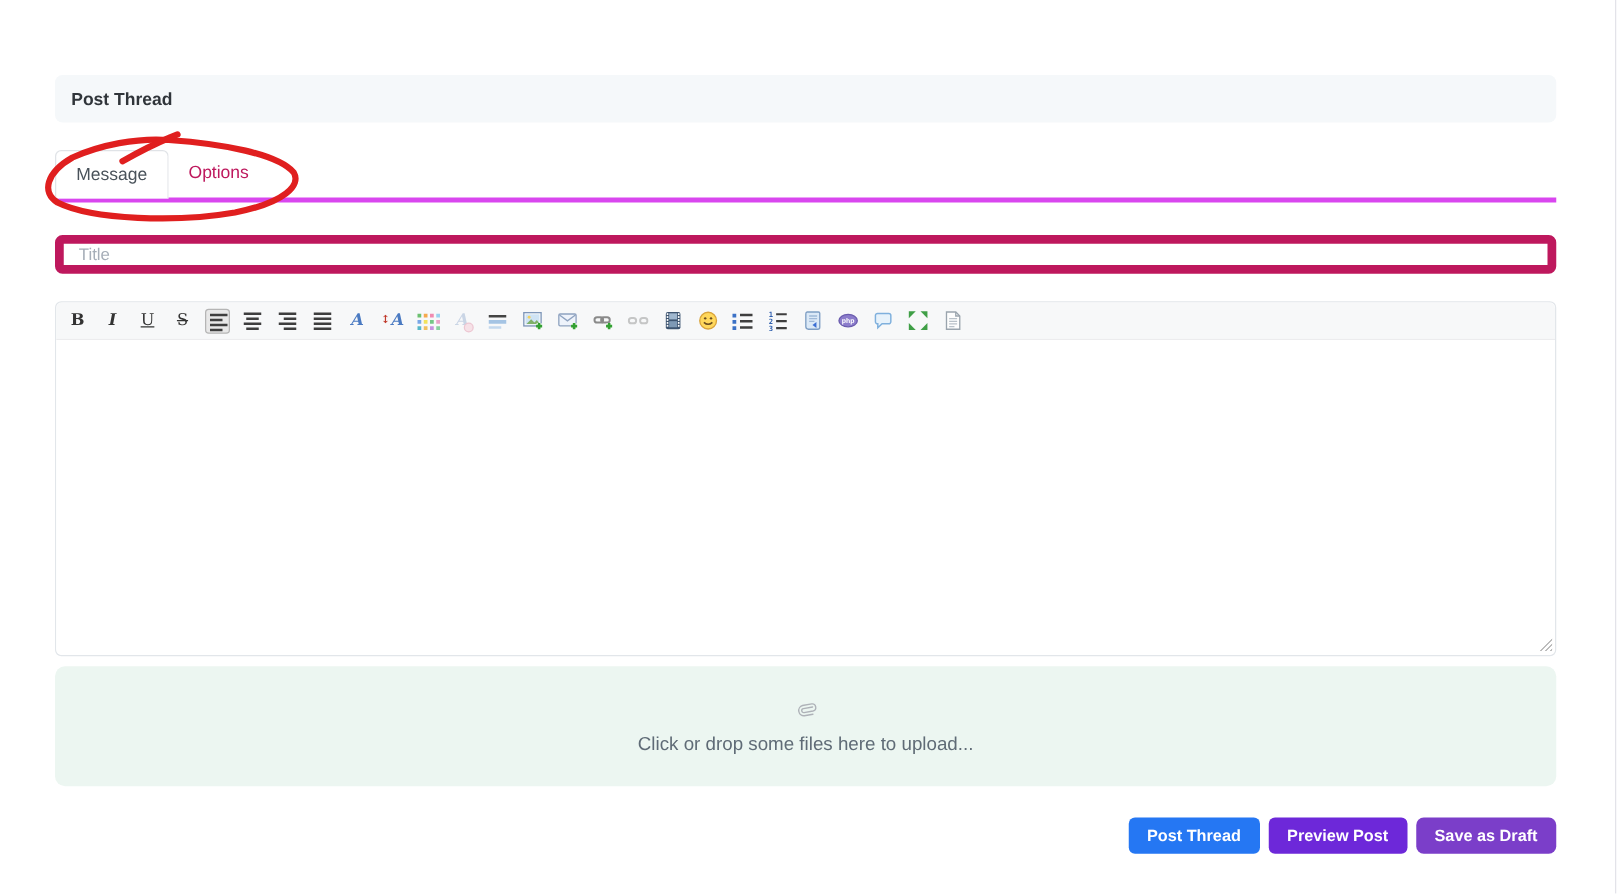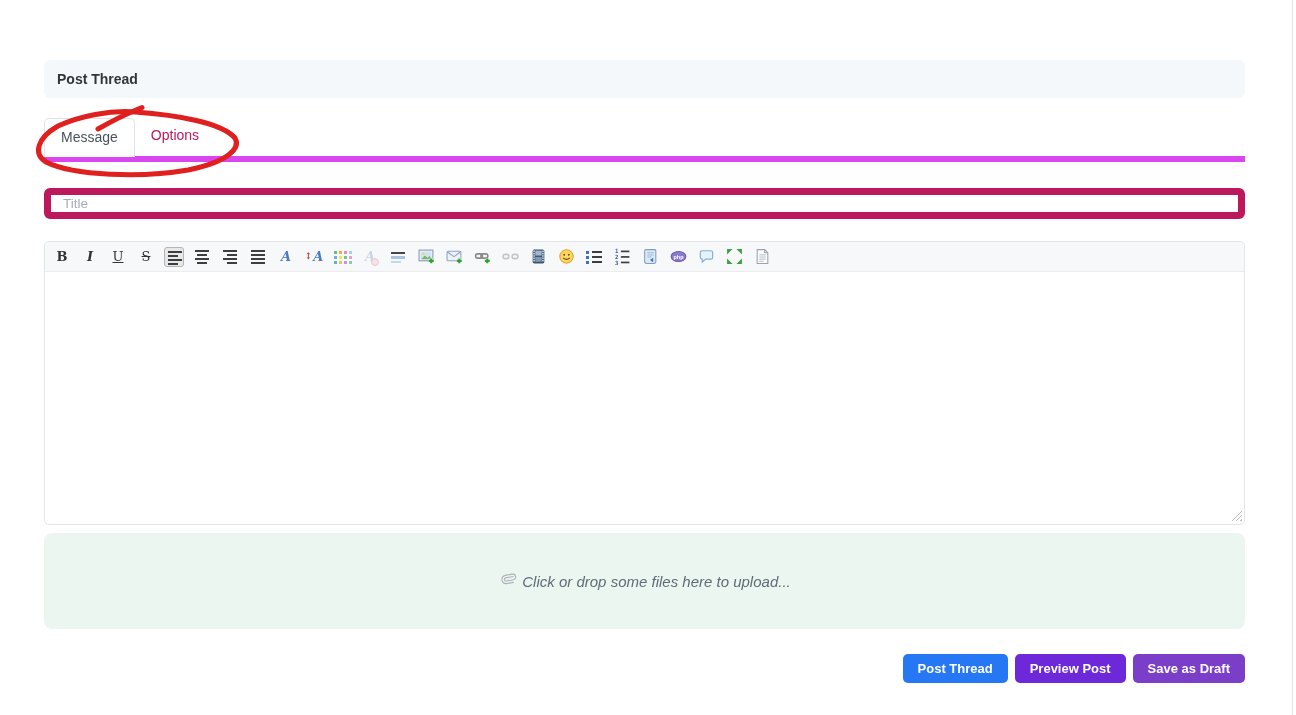--- a/index.html
+++ b/index.html
@@ -7,21 +7,21 @@
   .app{position:relative;width:1296px;height:715px;background:#fff;overflow:hidden;}
   .window-edge{position:absolute;left:1292px;top:0;width:1px;height:715px;background:#e3e3e9;}
   .content{position:absolute;left:44px;top:60px;width:1201px;}
 
   
   .panel-header{height:38px;line-height:38px;background:#f5f8fa;border-radius:6px;
     padding:0 13px;font-size:14px;font-weight:bold;color:#30353a;box-sizing:border-box;}
 
   
   .tabs-wrap{position:relative;margin-top:25px;}
-  .tabs{display:flex;align-items:flex-end;border-bottom:6px solid #d946ef;height:39px;box-sizing:border-box;}
+  .tabs{display:flex;align-items:flex-end;border-bottom:4px solid #d946ef;height:39px;box-sizing:border-box;}
   .tab{box-sizing:border-box;height:39px;line-height:37px;padding:0 16px;font-size:14px;cursor:pointer;}
   .tab.active{background:#fff;border:1px solid #e0e3e7;border-bottom:1px solid #fff;
     margin-bottom:-1px;border-radius:5px 5px 0 0;color:#49525a;}
   .tab.link{color:#be185d;}
   .annotation-svg{position:absolute;left:-14px;top:-21px;width:232px;height:86px;pointer-events:none;z-index:5;}
 
   
   .title-input{display:block;box-sizing:border-box;margin-top:26px;width:100%;height:31px;
     border:7px solid #be185d;border-radius:6px;padding:0 12px;font-size:13.5px;color:#333;outline:none;
     font-family:"Liberation Sans",sans-serif;}
@@ -76,29 +76,29 @@
     background-position:2px 4px,2px 9px,2px 14px,8px 4px,8px 9px,8px 14px;
     background-size:3px 3px,3px 3px,3px 3px,10px 2px,10px 2px,10px 2px;}
   .editor-body{height:252px;background:#fff;border-radius:0 0 5px 5px;position:relative;
     font-size:14px;color:#333;outline:none;padding:6px 8px;box-sizing:border-box;}
   .resize-grip{position:absolute;right:2px;bottom:2px;width:11px;height:11px;cursor:nwse-resize;
     background:repeating-linear-gradient(135deg,transparent 0 2px,#bdbdbd 2px 3px);
     clip-path:polygon(100% 0,100% 100%,0 100%);}
 
   
   .upload{margin-top:8px;height:96px;border-radius:8px;background:#ecf6f1;
-    display:flex;flex-direction:row;align-items:center;justify-content:center;gap:4px;cursor:pointer;font-style:italic;}
+    display:flex;flex-direction:column;align-items:center;justify-content:center;gap:4px;cursor:pointer;}
   .upload-label{font-size:15px;color:#5f6b76;}
 
   
   .actions{margin-top:25px;display:flex;justify-content:flex-end;gap:7px;}
   .btn{height:29px;padding:0 15px;border:none;border-radius:5px;color:#fff;
     font-family:"Liberation Sans",sans-serif;font-size:13px;font-weight:bold;cursor:pointer;}
   .btn-blue{background:#2577f3;}
-  .btn-purple{background:#7b3ec9;}
+  .btn-purple{background:#7b3ec9;border-radius:6px;}
 </style>
 </head>
 <body>
 
 <div class="app">
   <div class="window-edge"></div>
   <div class="content">
 
     <div class="panel-header">
       <span>Post Thread</span>

